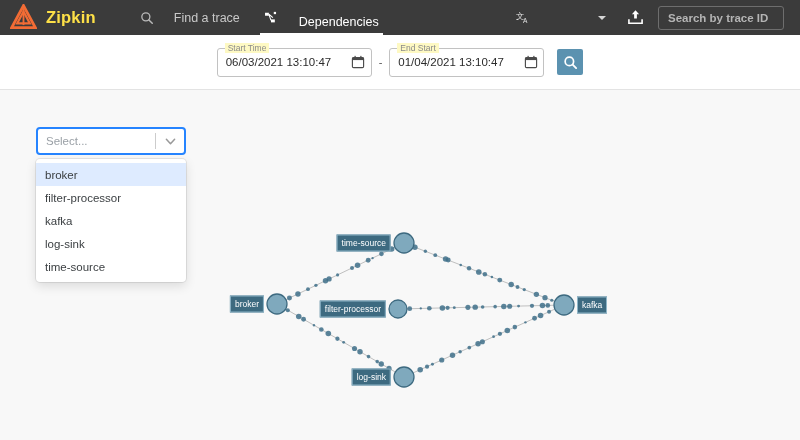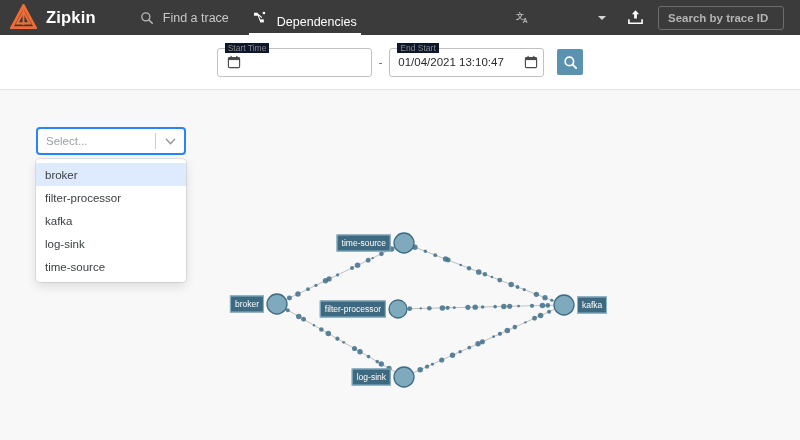--- a/index.html
+++ b/index.html
@@ -15,25 +15,25 @@
   .header {
     position: absolute; left: 0; top: 0; width: 800px; height: 35px;
     background: #3b3b3b;
     display: flex; align-items: center;
   }
   .logo-wrap {
     width: 46px; height: 35px;
     display: flex; align-items: center; justify-content: center;
   }
   .brand {
-    color: #ffffff; font-size: 16.5px; font-weight: bold;
+    color: #fde047; font-size: 16.5px; font-weight: bold;
     letter-spacing: .2px; margin-right: 32px;
   }
   .navtab {
-    height: 35px; display: flex; align-items: center; gap: 9px;
+    height: 35px; display: flex; align-items: center; gap: 20px;
     padding: 0 12px; position: relative; cursor: pointer;
   }
   .navtab .tlabel { color: #c9c9c9; font-size: 12.5px; }
   .navtab.active .tlabel { color: #ffffff; margin-top: 8px; }
   .navtab.active::after {
     content: ""; position: absolute; left: 8px; right: 8px; bottom: 0;
     height: 2.5px; background: #ffffff;
   }
   .spacer { flex: 1; }
   .lang {
@@ -63,21 +63,21 @@
     position: absolute; left: 0; top: 35px; width: 800px; height: 55px;
     background: #ffffff; border-bottom: 1px solid #e3e3e3;
     display: flex; align-items: center; justify-content: center; gap: 7px;
   }
   .field {
     position: relative; width: 155px; height: 29px;
     border: 1px solid #c2c2c2; border-radius: 3px; background: #fff;
     display: flex; align-items: center; padding: 0 4px 0 8px;
   }
   .field .legend {
-    position: absolute; top: -6px; left: 7px; background: #0f172a;
+    position: absolute; top: -6px; left: 7px; background: #fef9c3;
     padding: 0 3px; font-size: 8.5px; color: #8a8a8a; line-height: 10px;
   }
   .field .val { font-size: 11.5px; color: #2b2b2b; flex: 1; }
   .cal-btn {
     width: 17px; height: 17px; display: flex; align-items: center;
     justify-content: center; cursor: pointer;
   }
   .dash { font-size: 11px; color: #555; }
   .go-btn {
     width: 26px; height: 26px; background: #5b92b0; border: none;
@@ -175,20 +175,21 @@
         <path d="M1.8 9.6 V13.4 H14.2 V9.6" fill="none" stroke="#ffffff" stroke-width="1.5"></path>
       </svg>
     </div>
 
     <input class="trace-search" placeholder="Search by trace ID" style="">
   </div>
 
   <div class="toolbar">
     <div class="field">
       <span class="legend">Start Time</span>
+      <span class="val">06/03/2021 13:10:47</span>
       <span class="cal-btn">
         <svg width="14" height="14" viewBox="0 0 16 16">
           <rect x="1.6" y="2.8" width="12.8" height="11.6" rx="1.4" fill="none" stroke="#4a4a4a" stroke-width="1.3"></rect>
           <rect x="1.6" y="2.8" width="12.8" height="3" fill="#4a4a4a"></rect>
           <rect x="4" y="1" width="1.4" height="3" fill="#4a4a4a"></rect>
           <rect x="10.6" y="1" width="1.4" height="3" fill="#4a4a4a"></rect>
         </svg>
       </span>
     </div>
 

